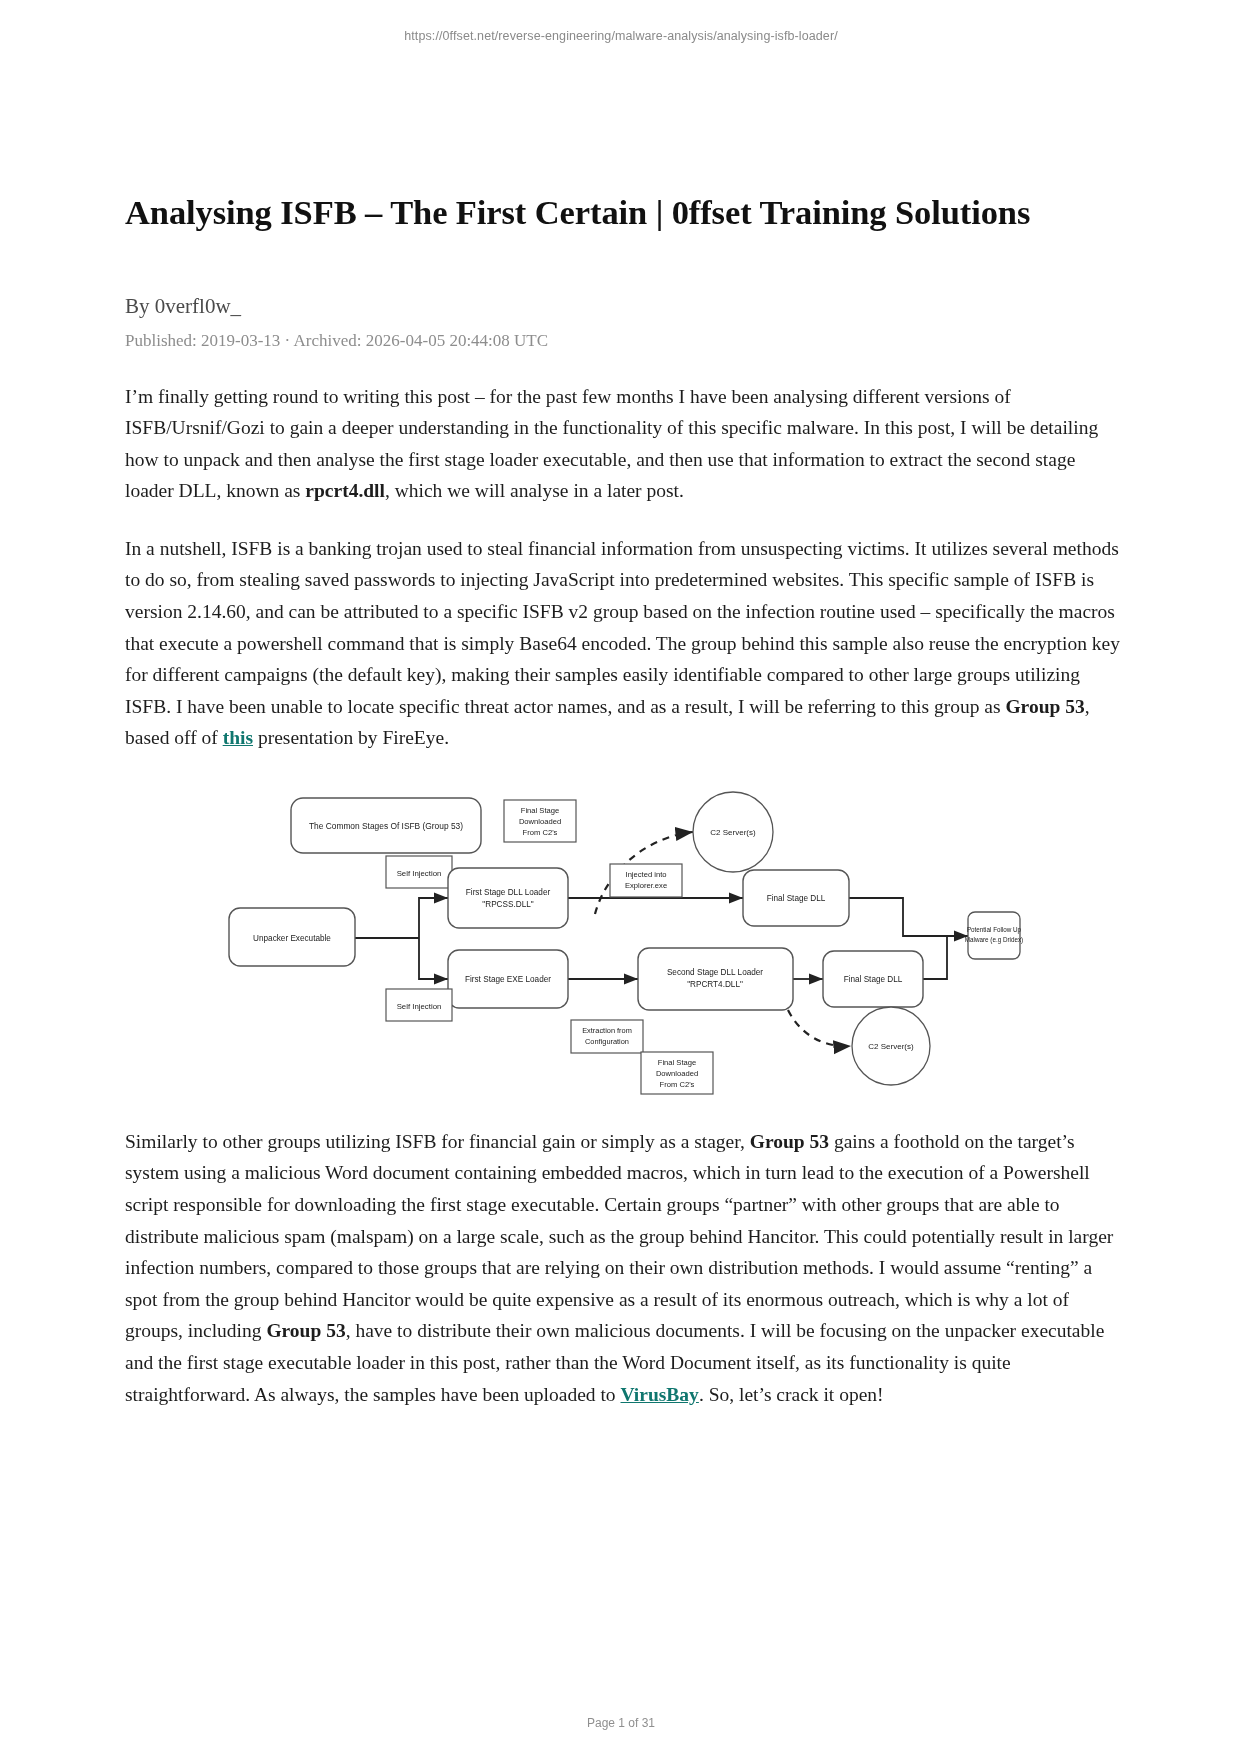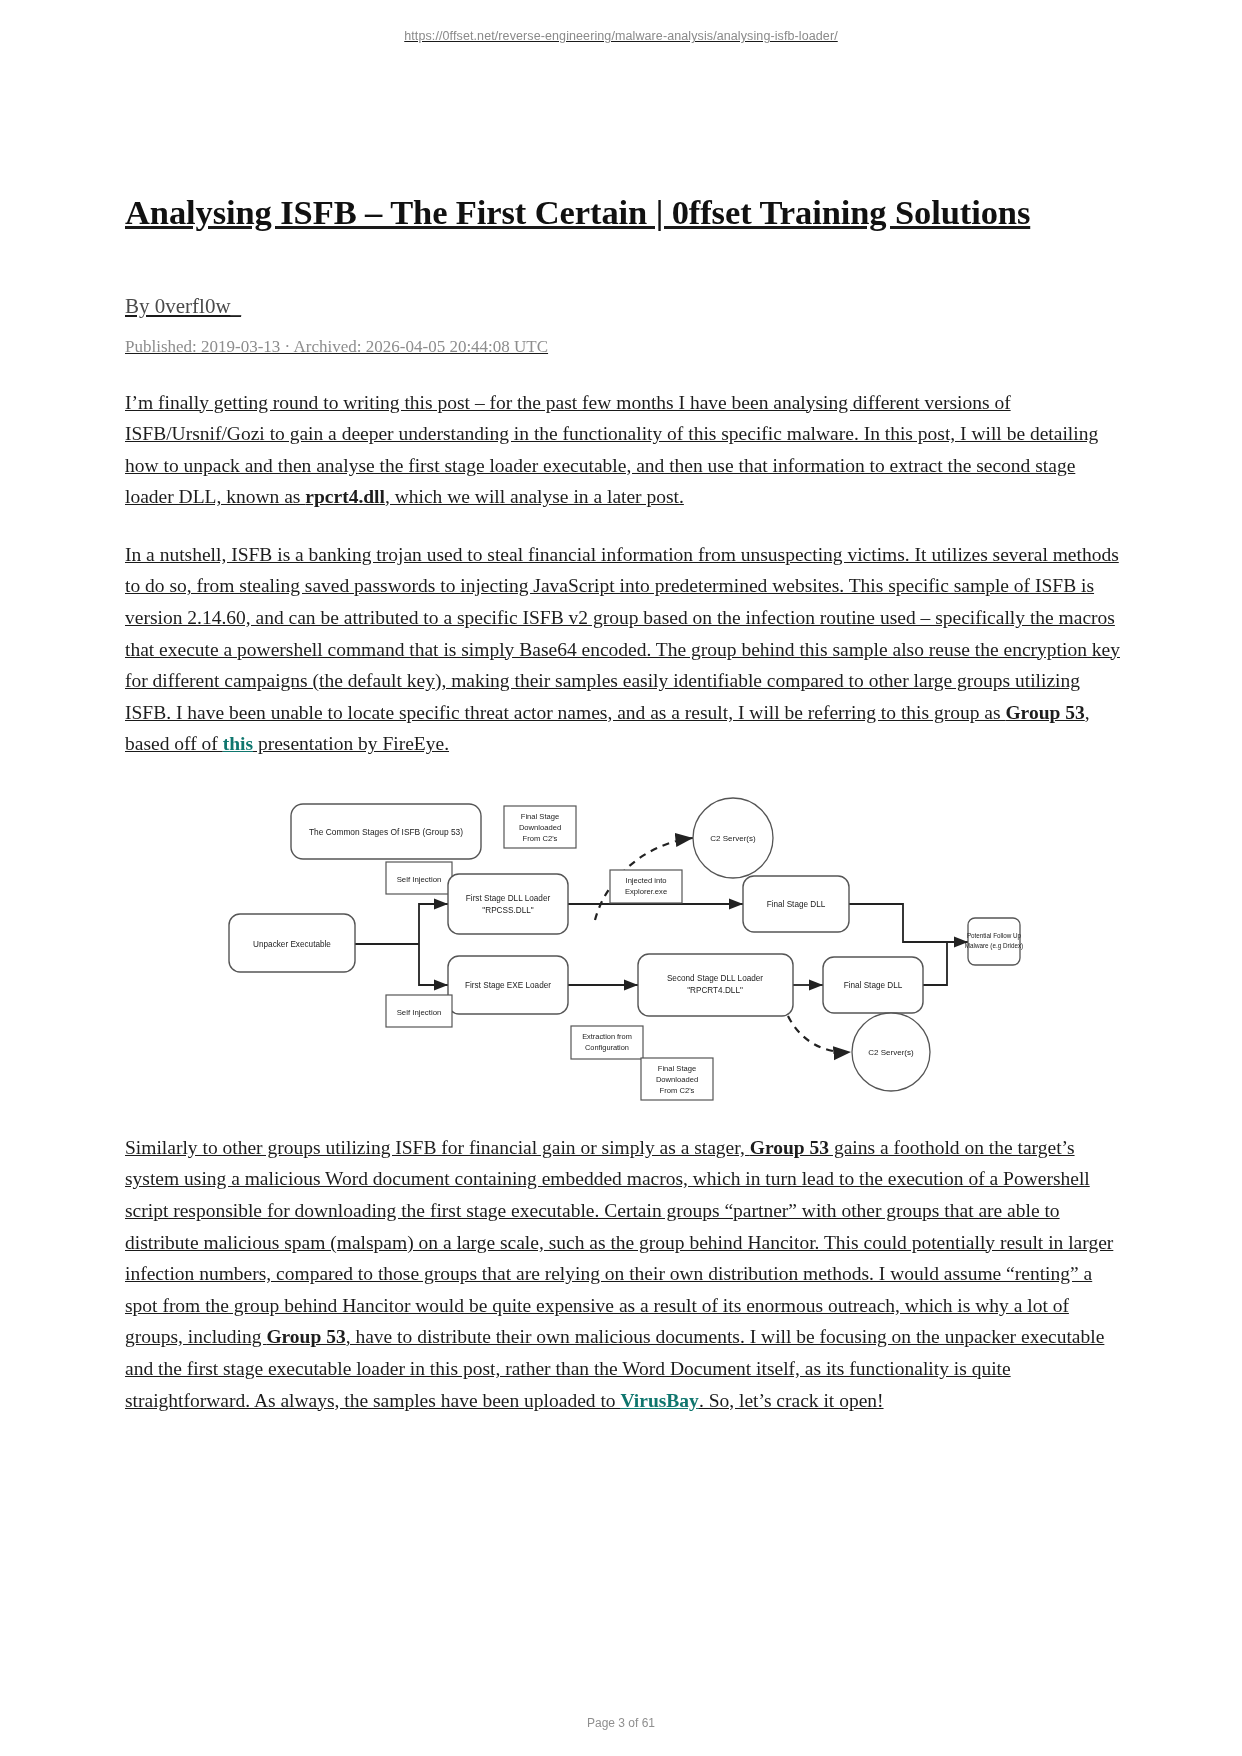--- a/index.html
+++ b/index.html
@@ -12,21 +12,20 @@
     min-height: 1756px;
     font-family: "Liberation Serif", "DejaVu Serif", serif;
     color: #1a1a1a;
     position: relative;
   }
   .page {
     width: 1242px;
     min-height: 1756px;
     position: relative;
     box-sizing: border-box;
-    text-decoration: underline;
   }
 
   
   .archive-header {
     text-align: center;
     font-family: "Liberation Sans", "DejaVu Sans", sans-serif;
     font-size: 12.5px;
     color: #8a8a8a;
     letter-spacing: 0.1px;
     padding-top: 29px;
@@ -55,21 +54,21 @@
   .byline {
     font-size: 21px;
     color: #4a4a4a;
     margin-top: 59px;
     line-height: 1.3;
   }
 
   .pubmeta {
     font-size: 17px;
     color: #8d8d8d;
-    margin-top: 16px;
+    margin-top: 10px;
     line-height: 1.3;
   }
 
   p.body-par {
     font-size: 19.5px;
     line-height: 1.62;
     color: #1d1d1d;
     margin: 0;
     text-align: left;
   }
@@ -236,15 +235,15 @@
           <circle cx="668" cy="266" r="39" fill="#fff" stroke="#555" stroke-width="1.3"></circle>
           <text x="668" y="269" text-anchor="middle" font-family="'Liberation Sans','DejaVu Sans',sans-serif" font-size="8" fill="#222">C2 Server(s)</text>
         </g>
       </svg>
     </div>
 
     <p class="body-par gap"><span>Similarly to other groups utilizing ISFB for financial gain or simply as a stager, </span><span class="b">Group 53</span><span> gains a foothold on the target’s system using a malicious Word document containing embedded macros, which in turn lead to the execution of a Powershell script responsible for downloading the first stage executable. Certain groups “partner” with other groups that are able to distribute malicious spam (malspam) on a large scale, such as the group behind Hancitor. This could potentially result in larger infection numbers, compared to those groups that are relying on their own distribution methods. I would assume “renting” a spot from the group behind Hancitor would be quite expensive as a result of its enormous outreach, which is why a lot of groups, including </span><span class="b">Group 53</span><span>, have to distribute their own malicious documents. I will be focusing on the unpacker executable and the first stage executable loader in this post, rather than the Word Document itself, as its functionality is quite straightforward. As always, the samples have been uploaded to </span><a class="inline-link" href="#">VirusBay</a><span>. So, let’s crack it open!</span></p>
 
   </div>
 
-  <div class="page-footer">Page 3 of 61</div>
+  <div class="page-footer">Page 1 of 31</div>
 
 </div>
 
 </body></html>

